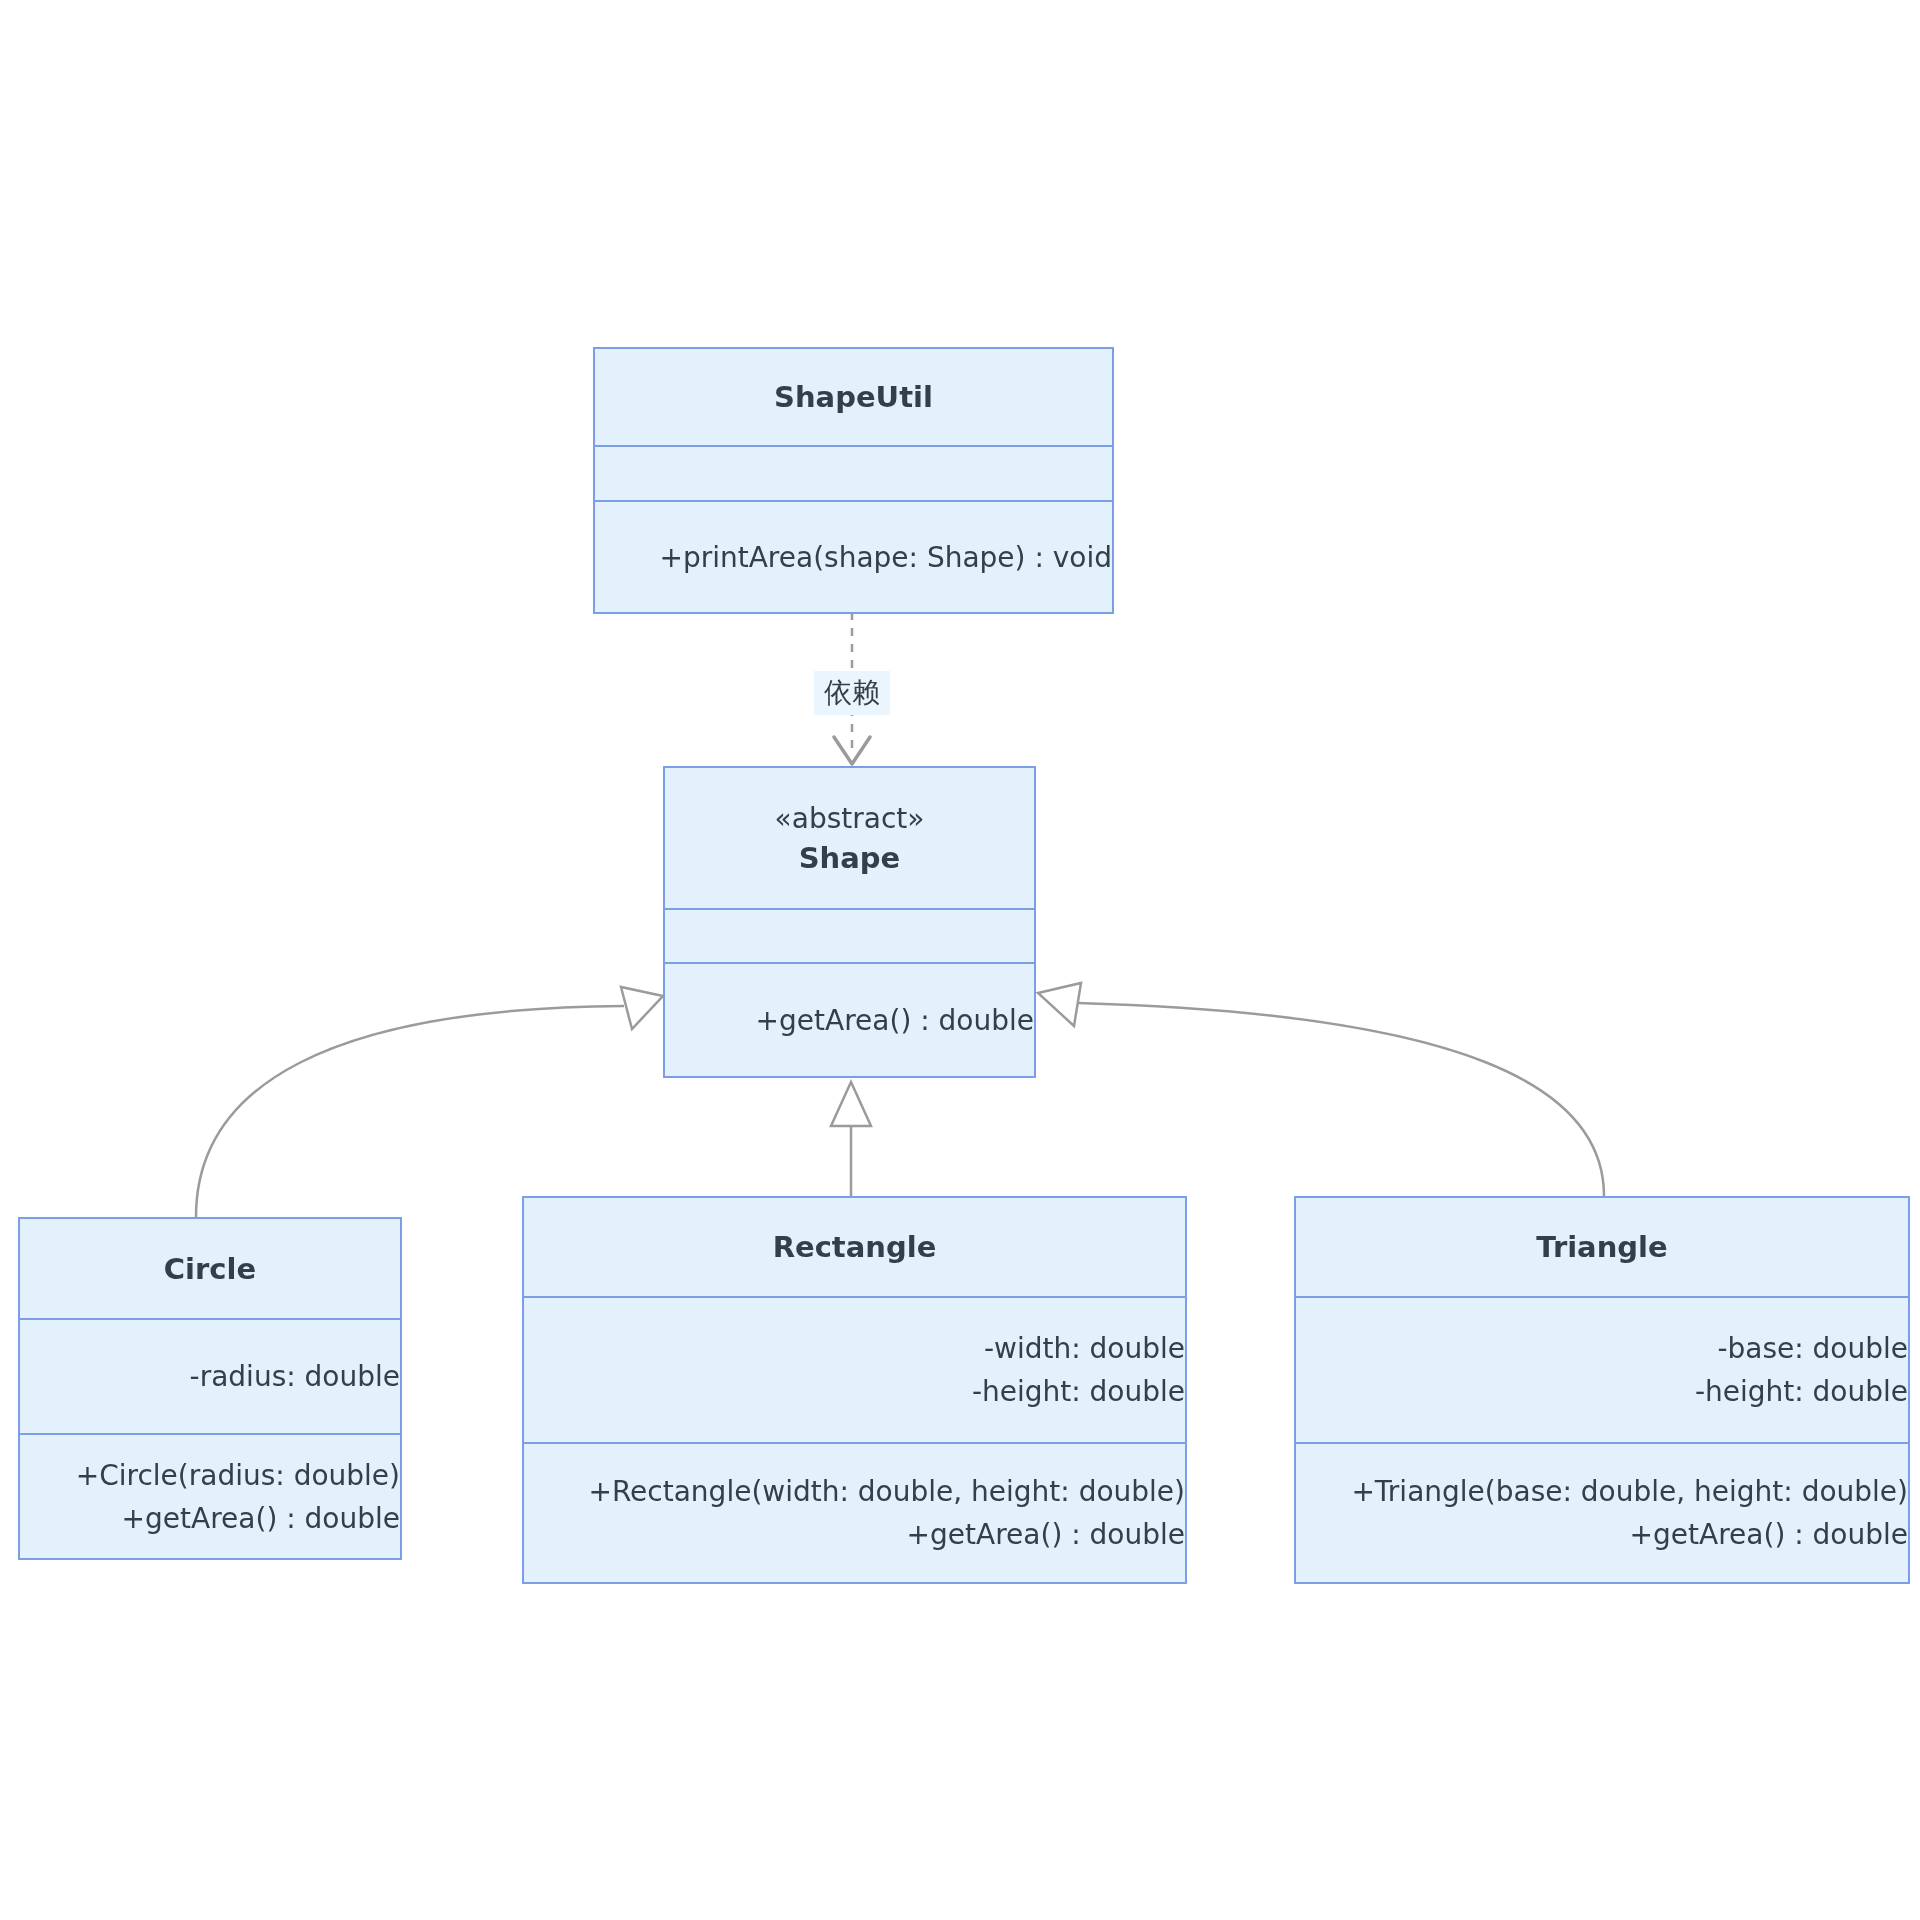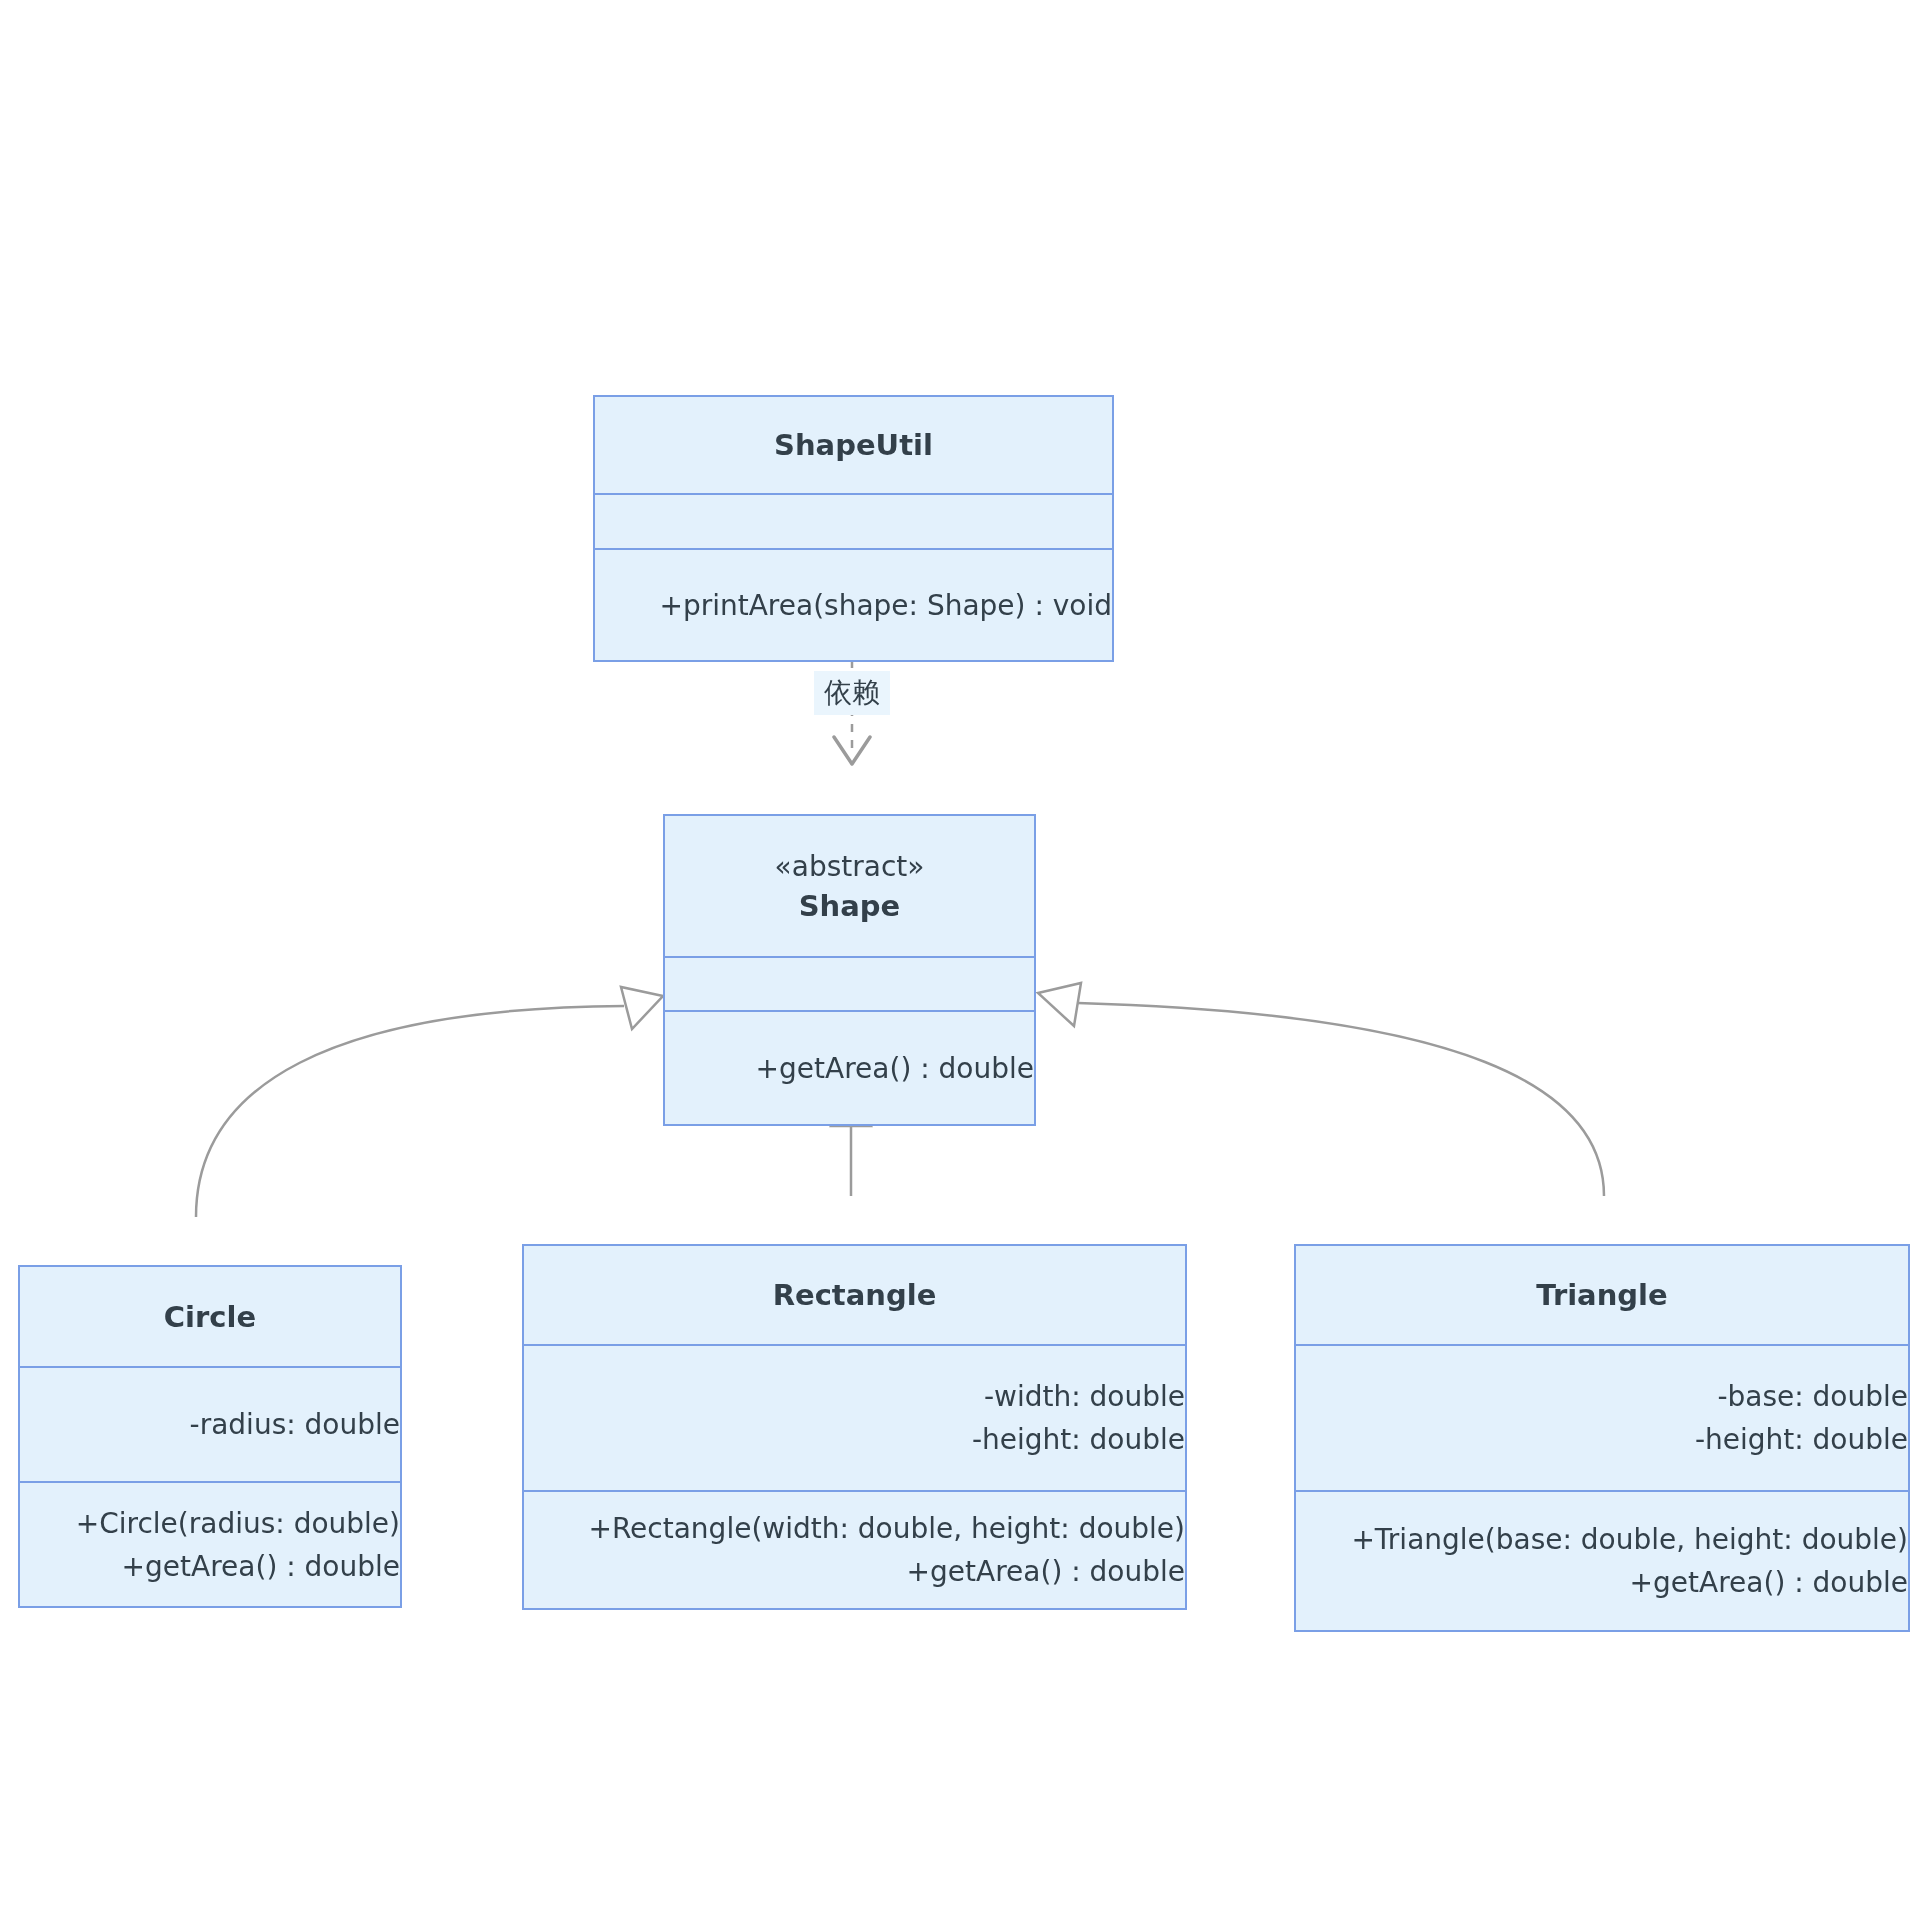--- a/index.html
+++ b/index.html
@@ -22,21 +22,20 @@
   }
   svg.edges{position:absolute;left:0;top:0;width:1920px;height:1920px;}
   .edge-line{stroke:var(--edge-color);stroke-width:2.5;fill:none;}
   .edge-dashed{stroke:var(--edge-color);stroke-width:2.5;stroke-dasharray:8 8;fill:none;}
   .open-arrow{stroke:var(--edge-color);stroke-width:3.5;fill:none;stroke-linecap:round;stroke-linejoin:round;}
   .tri-arrow{stroke:var(--edge-color);stroke-width:2.5;fill:var(--arrow-fill);stroke-linejoin:miter;}
   .uml-class{
     position:absolute;
     background:var(--node-fill);
     border:2px solid var(--node-border);
-    margin-top:48px;
   }
   .sec{display:flex;flex-direction:column;justify-content:center;align-items:flex-end;}
   .sec + .sec{border-top:2px solid var(--node-border);}
   .sec.title{align-items:center;text-align:center;}
   .class-name{font-weight:bold;font-size:29px;}
   .stereotype{font-weight:normal;font-size:28px;margin-bottom:6px;}
   .member-line{font-size:28px;line-height:43px;padding-left:27px;white-space:nowrap;}
   .edge-label{
     position:absolute;
     transform:translate(-50%,-50%);
@@ -111,21 +110,21 @@
   </div>
 
   <div class="uml-class" style="left:522px;top:1196px;width:665px;">
     <div class="sec title" style="height:98px;">
       <div class="class-name">Rectangle</div>
     </div>
     <div class="sec attrs" style="height:146px;padding-left:11px;">
       <div class="member-line">-width: double</div>
       <div class="member-line">-height: double</div>
     </div>
-    <div class="sec methods" style="height:118px;">
+    <div class="sec methods" style="height:140px;">
       <div class="member-line">+Rectangle(width: double, height: double)</div>
       <div class="member-line">+getArea() : double</div>
     </div>
   </div>
 
   <div class="uml-class" style="left:1294px;top:1196px;width:616px;">
     <div class="sec title" style="height:98px;">
       <div class="class-name">Triangle</div>
     </div>
     <div class="sec attrs" style="height:146px;">

